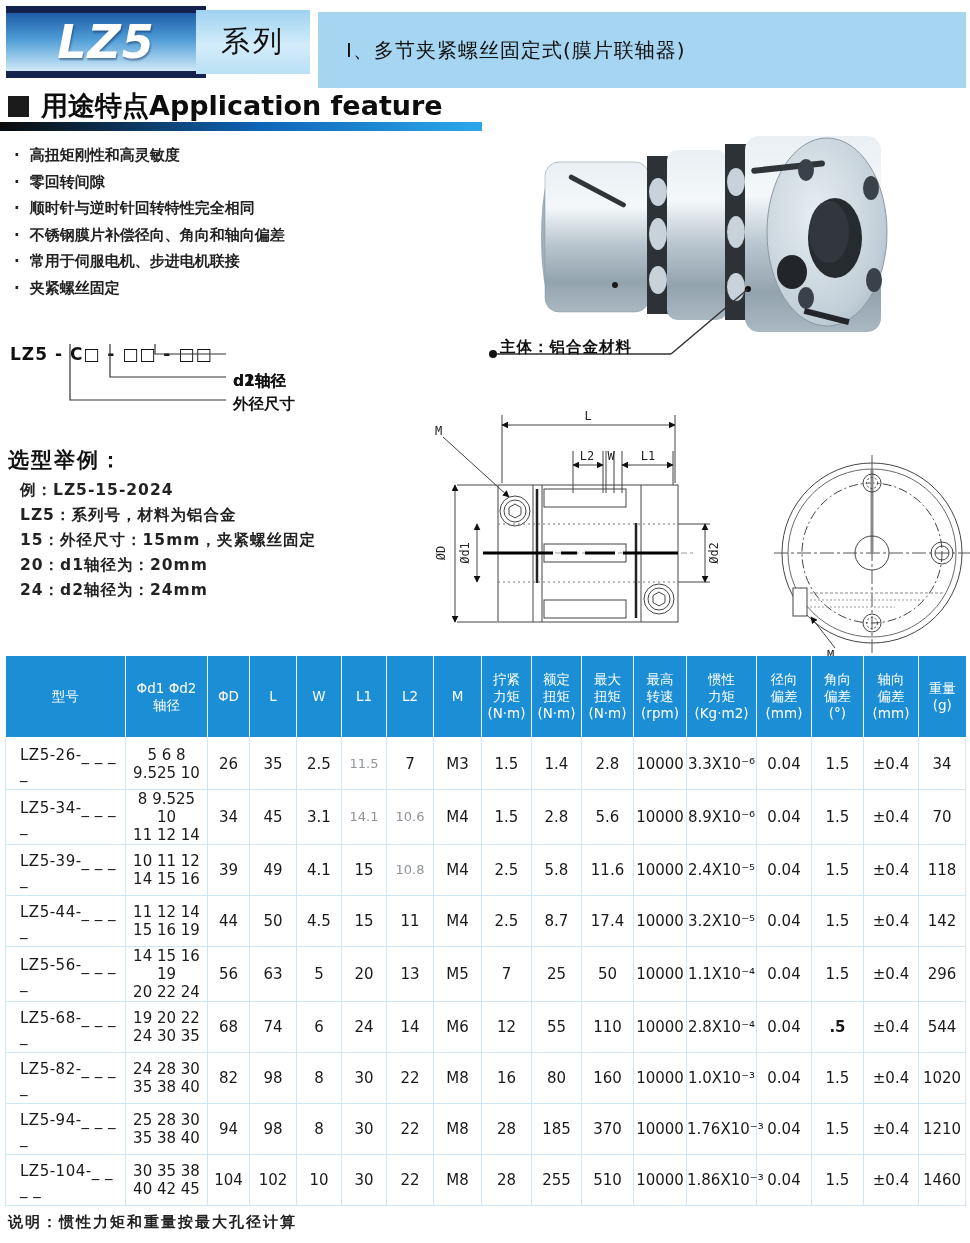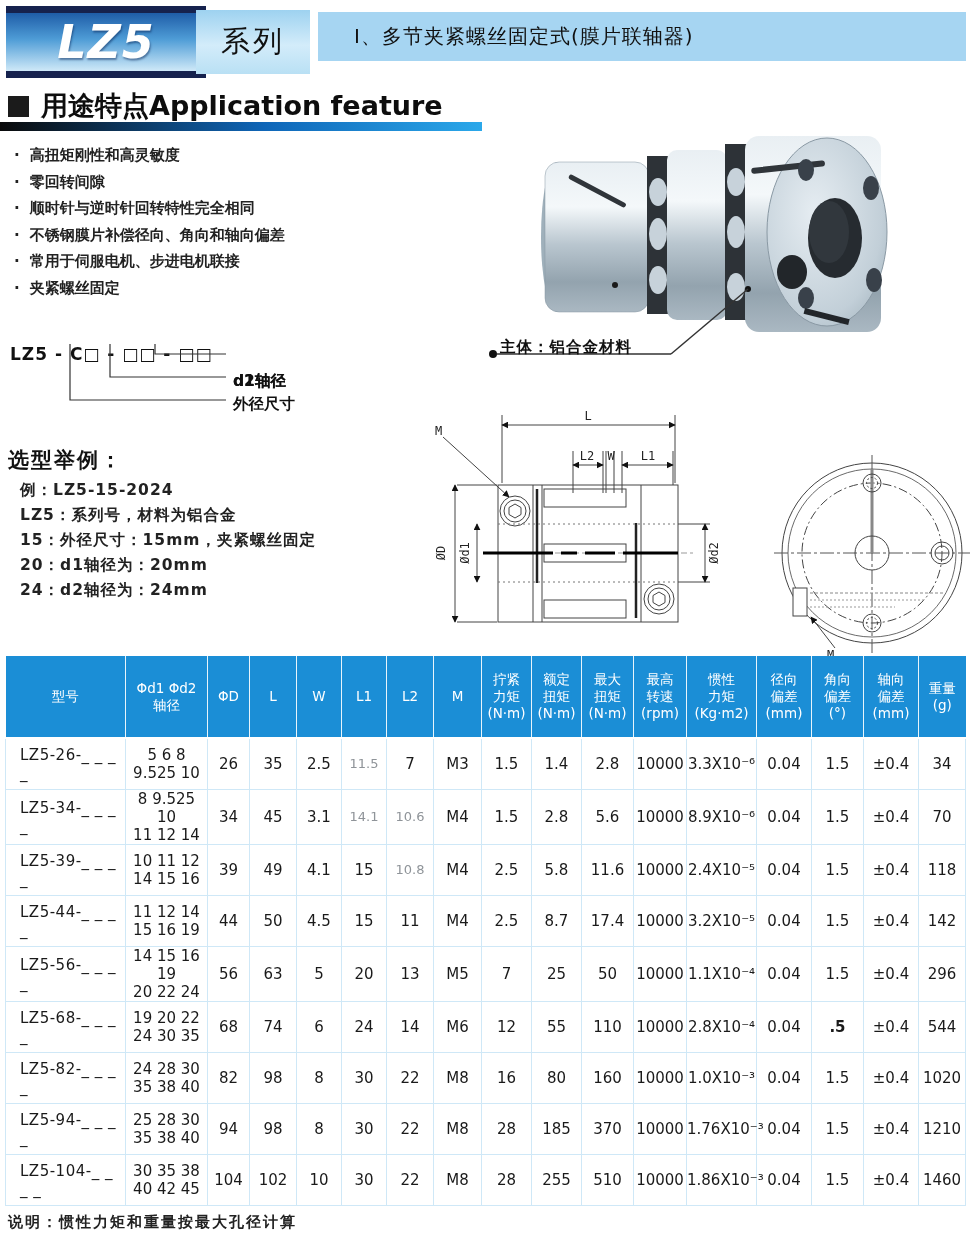--- a/index.html
+++ b/index.html
@@ -8,22 +8,22 @@
 
   
   .lz5box { position:absolute; left:6px; top:6px; width:200px; height:72px;
     background:linear-gradient(180deg,#1f5da8 0%,#4e9cd6 45%,#cfe9f8 100%);
     border-top:7px solid #16224e; border-bottom:7px solid #16224e;
     display:flex; align-items:center; justify-content:center; }
   .lz5box span { color:#fff; font-size:46px; font-weight:bold; font-style:italic; letter-spacing:1px; text-shadow:1px 2px 2px rgba(10,40,90,.5); }
   .seriesbox { position:absolute; left:196px; top:10px; width:114px; height:64px;
     background:linear-gradient(180deg,#9ed2f0,#d3ecfa 55%,#b9e0f4);
     display:flex; align-items:center; justify-content:center; font-size:29px; color:#111; letter-spacing:3px;font-family:Liberation Mono, monospace; }
-  .titlebar { position:absolute; left:318px; top:12px; width:648px; height:49px; background:#a6d5f2;
-    display:flex; align-items:center; padding-left:36px; font-size:20px; color:#111; letter-spacing:1px; }
+  .titlebar { position:absolute; left:318px; top:12px; width:648px; height:76px; background:#a6d5f2;
+    display:flex; align-items:center; padding-left:28px; font-size:20px; color:#111; letter-spacing:1px; }
 
   
   .sec { position:absolute; left:8px; top:88px; display:flex; align-items:center; gap:12px; }
   .sec .sq { width:21px; height:21px; background:#1b1b1b; }
   .sec .t { font-size:27px; font-weight:bold; color:#0d0d0d; }
   .sec-underline { position:absolute; left:0; top:122px; width:482px; height:9px;
     background:linear-gradient(90deg,#0a0a0a 0%,#0f66b8 55%,#2ba8ea 100%); }
 
   
   .features { position:absolute; left:14px; top:142px; list-style:none; }

